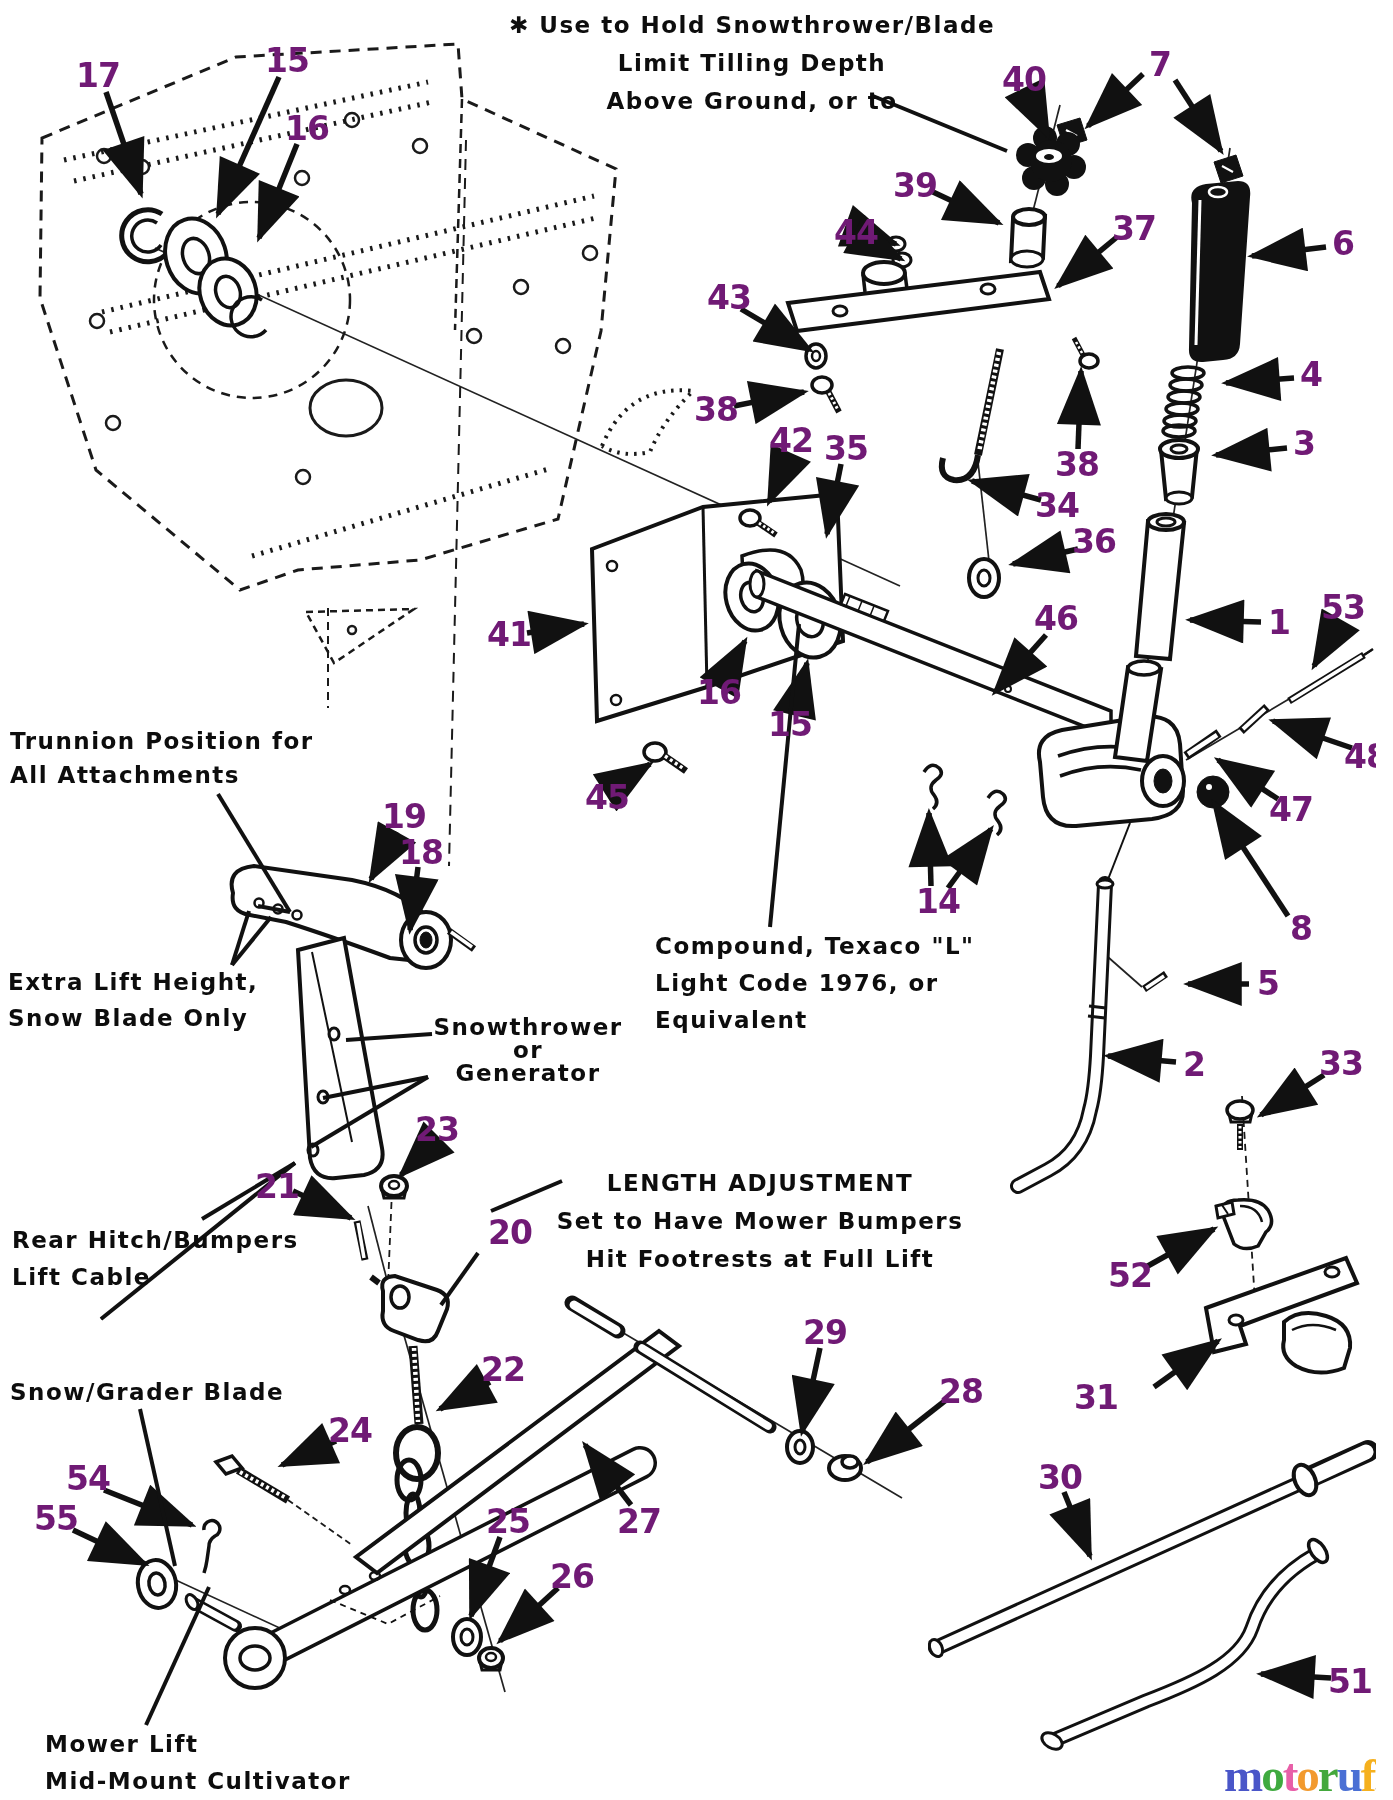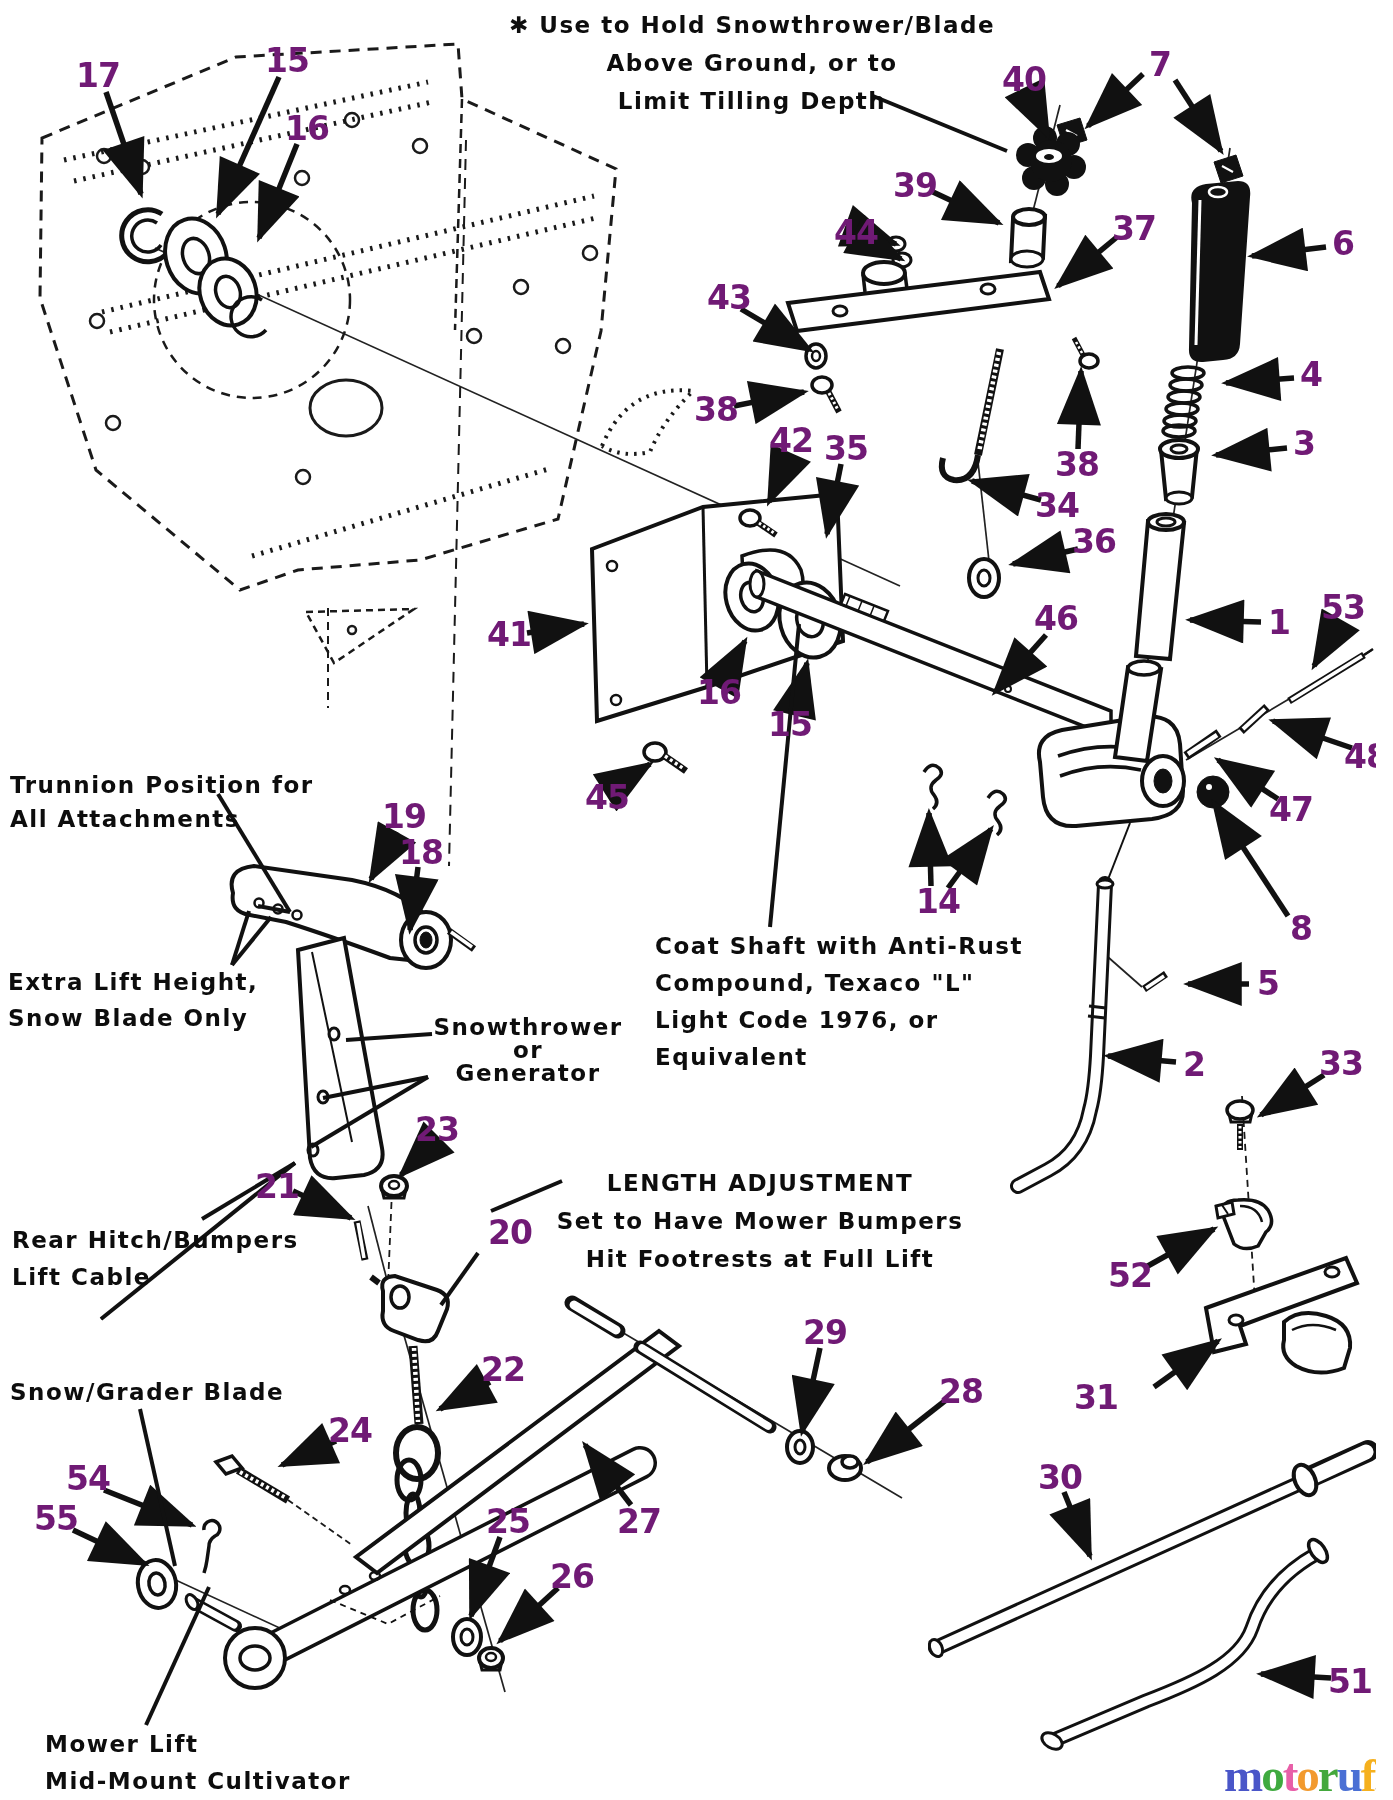--- a/index.html
+++ b/index.html
@@ -452,42 +452,41 @@
         <line x1="562" y1="1181" x2="491" y2="1211" stroke="#111" stroke-width="4"></line>
         <line x1="478" y1="1253" x2="441" y2="1305" stroke="#111" stroke-width="4"></line>
         <line x1="140" y1="1409" x2="175" y2="1566" stroke="#111" stroke-width="4"></line>
         <line x1="146" y1="1725" x2="209" y2="1587" stroke="#111" stroke-width="4"></line>
       </g>
 </svg>
 
 <div id="labels">
       <div class="note center" style="left: 752px; top: 6px; line-height: 38px;">
         <div>✱  Use to Hold Snowthrower/Blade</div>
+        <div>Limit Tilling Depth</div>
         <div>Above Ground, or to</div>
-        <div>Limit Tilling Depth</div>
-      </div>
-      <div class="note" style="left: 10px; top: 724px; line-height: 34px; margin-top: 44px;">
+      </div>
+      <div class="note" style="left: 10px; top: 724px; line-height: 34px;">
         <div>Trunnion Position for</div>
         <div>All Attachments</div>
       </div>
       <div class="note" style="left: 8px; top: 964px; line-height: 36px;">
         <div>Extra Lift Height,</div>
         <div>Snow Blade Only</div>
       </div>
       <div class="note center" style="left: 528px; top: 1016px; line-height: 23px;">
         <div>Snowthrower</div>
         <div>or</div>
         <div>Generator</div>
       </div>
       <div class="note" style="left: 12px; top: 1222px; line-height: 37px;">
         <div>Rear Hitch/Bumpers</div>
         <div>Lift Cable</div>
       </div>
       <div class="note" style="left: 655px; top: 928px; line-height: 37px;">
-        <div>Coat Shaft with Anti-Rust</div>
         <div>Compound, Texaco "L"</div>
         <div>Light Code 1976, or</div>
         <div>Equivalent</div>
       </div>
       <div class="note center" style="left: 760px; top: 1164px; line-height: 38px;">
         <div>LENGTH ADJUSTMENT</div>
         <div>Set to Have Mower Bumpers</div>
         <div>Hit Footrests at Full Lift</div>
       </div>
       <div class="note" style="left: 10px; top: 1374px; line-height: 37px;">

